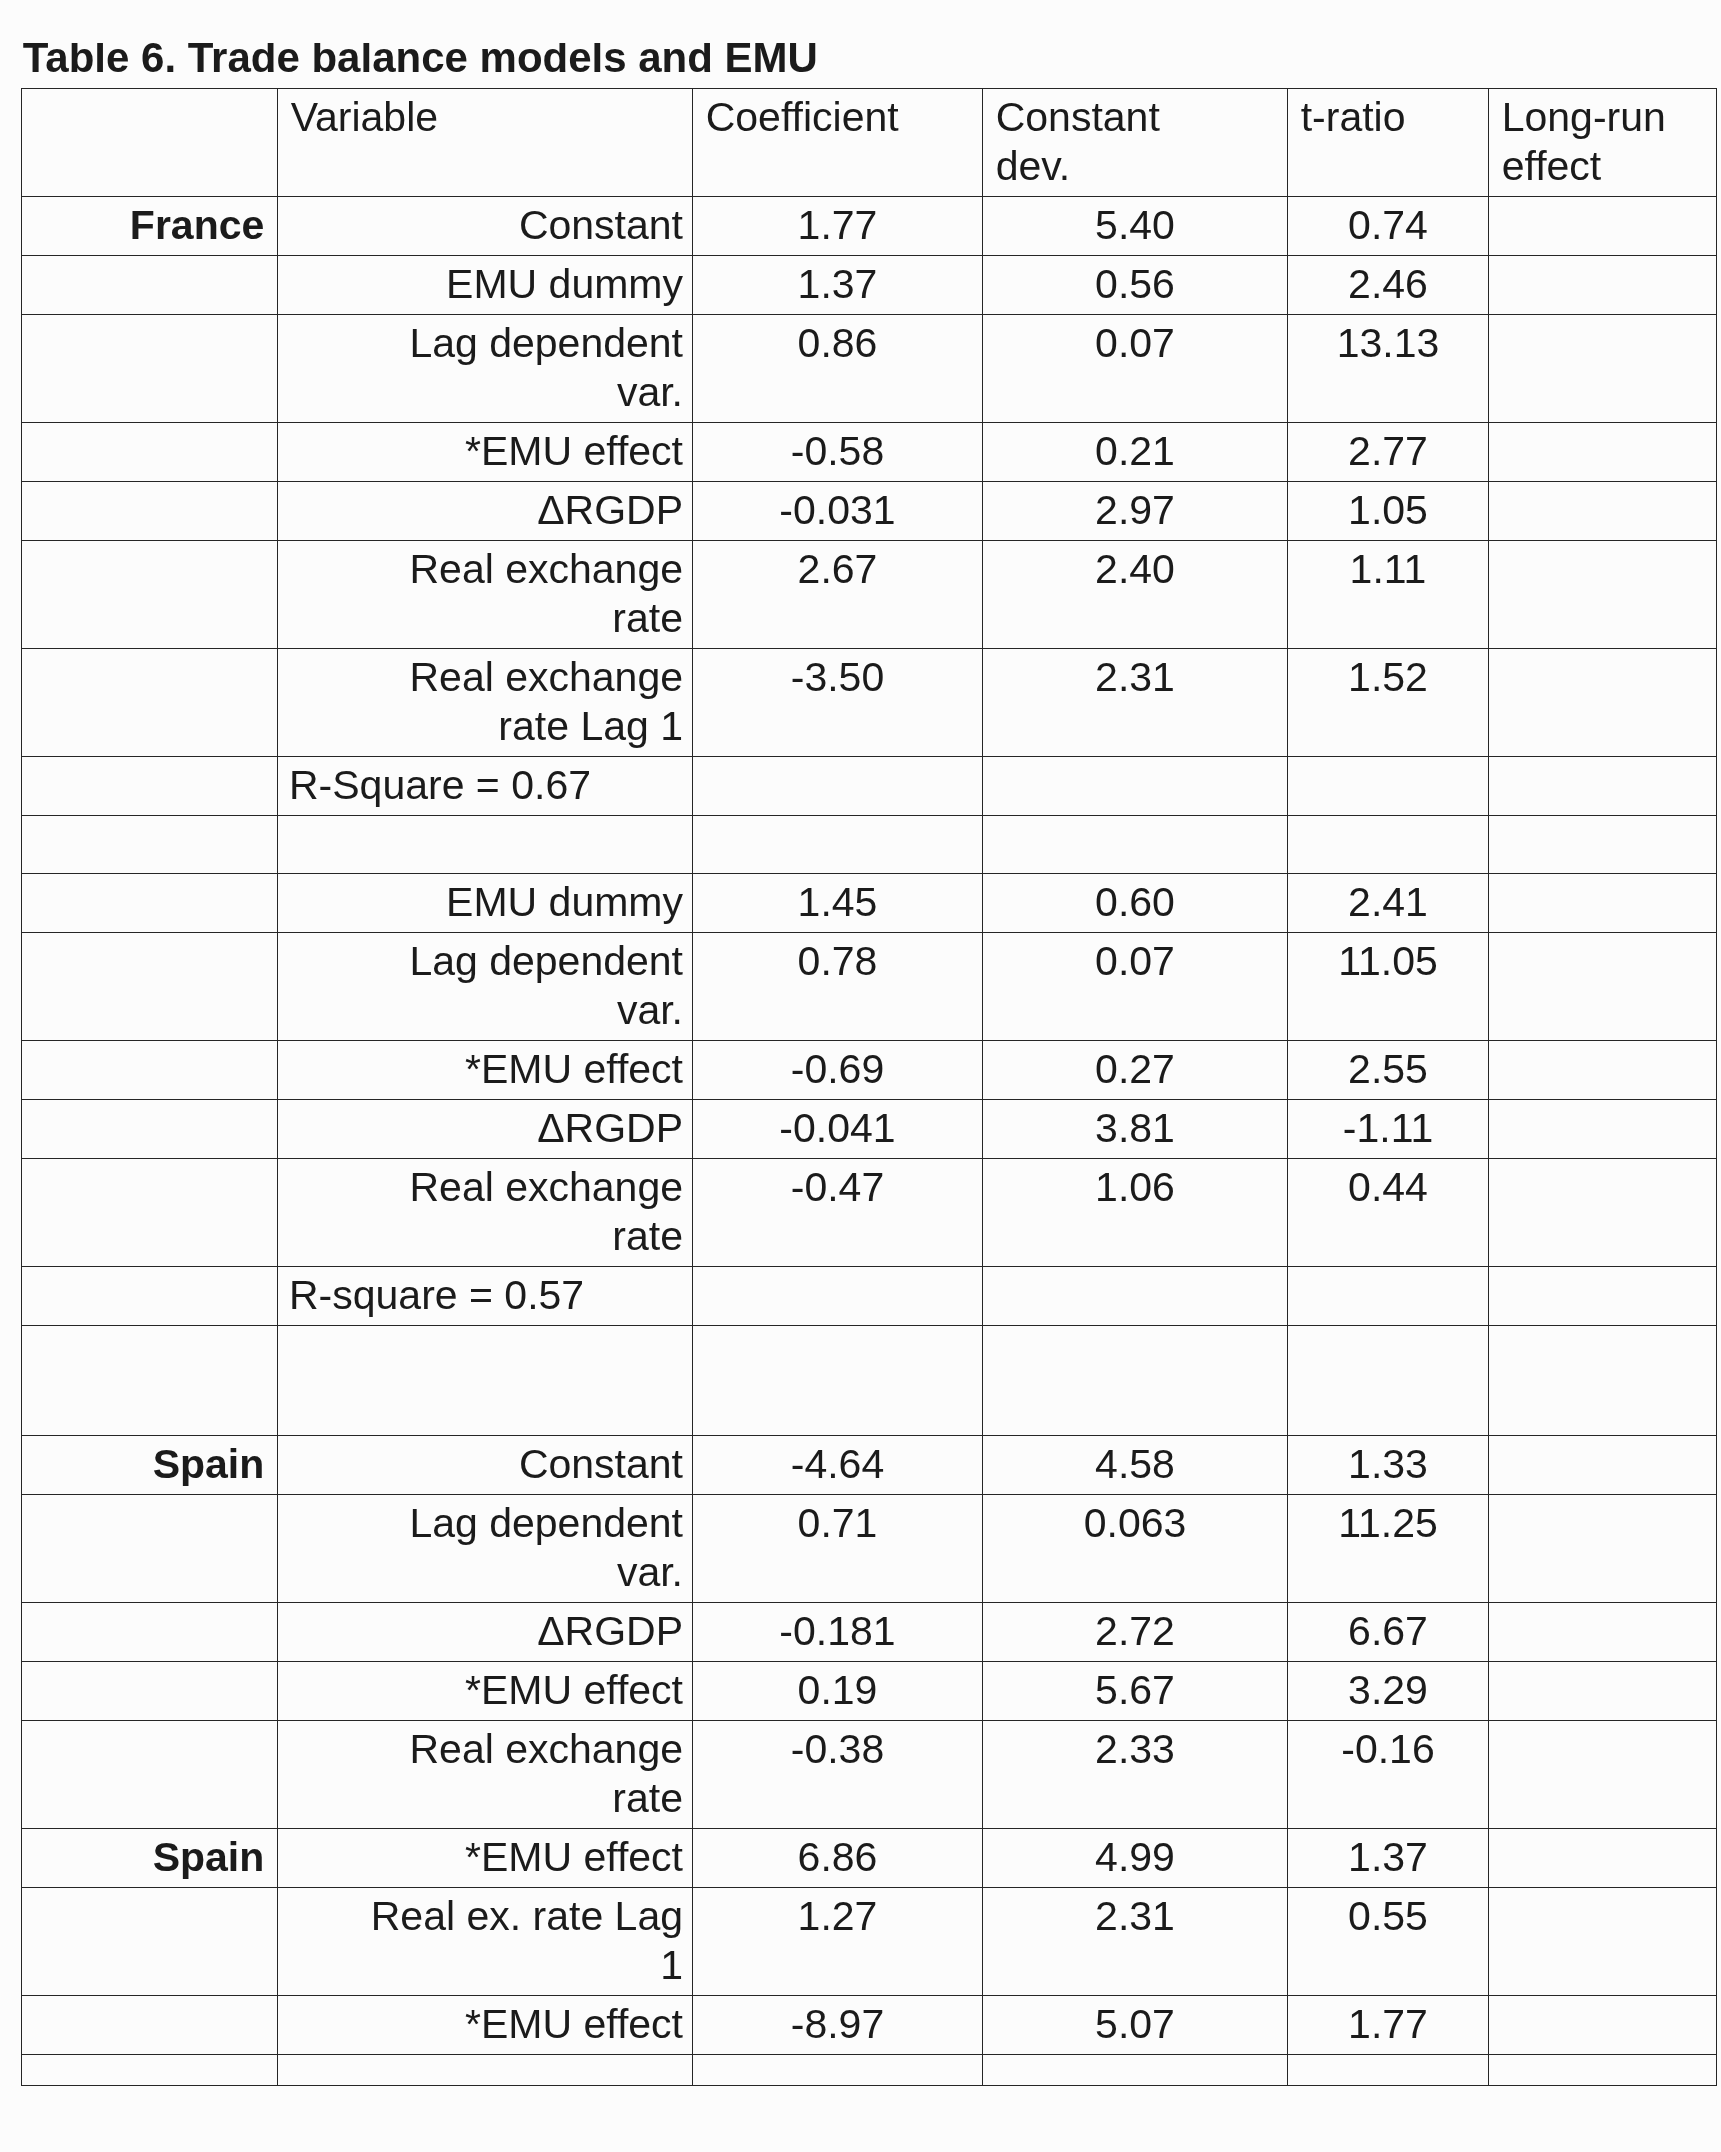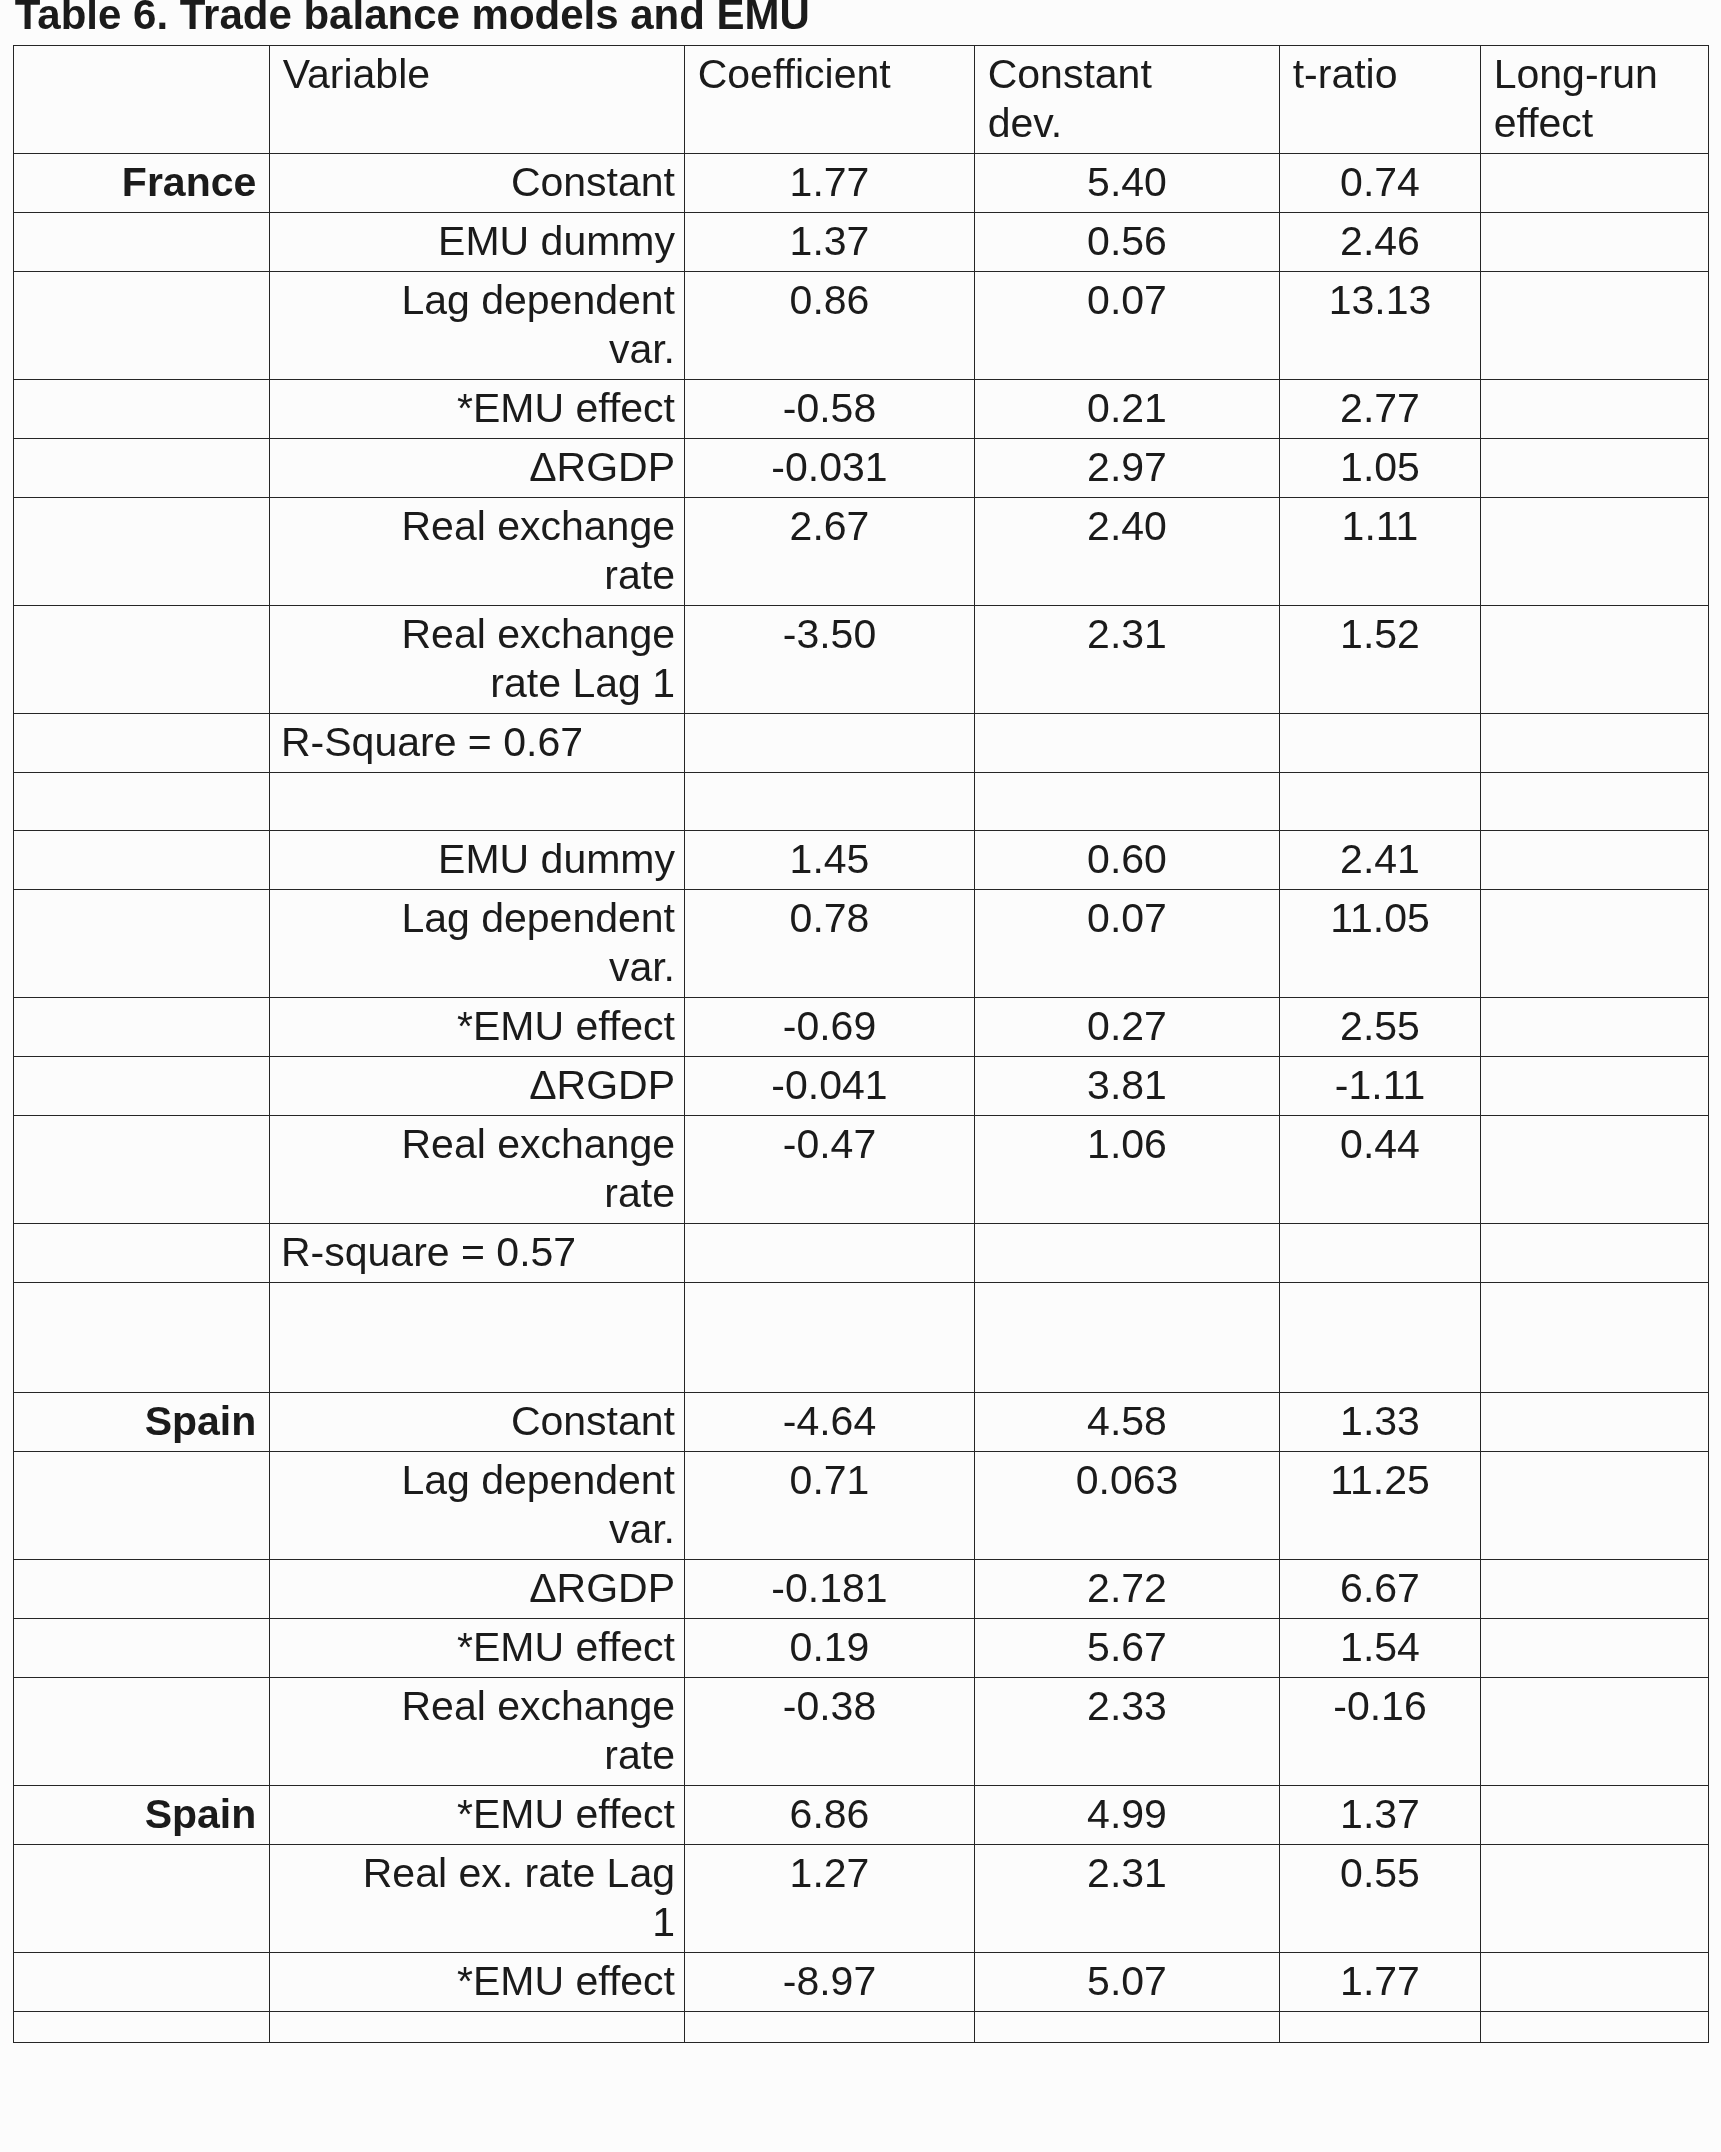--- a/index.html
+++ b/index.html
@@ -9,22 +9,23 @@
     width: 1721px;
     height: 2153px;
     overflow: hidden;
     background: #fcfcfc;
     color: #1b1b1b;
     font-family: "Liberation Sans", sans-serif;
   }
   .page {
     width: 1721px;
     height: 2084px;
-    padding-left: 13px;
+    padding-left: 21px;
     overflow: hidden;
+    margin-top: 43px;
   }
   .title {
     font-size: 42px;
     font-weight: bold;
     line-height: 1.0;
     margin: -6.3px 0 9px 1.8px;
     white-space: nowrap;
   }
   table.results {
     border-collapse: collapse;
@@ -244,21 +245,21 @@
           <td class="num">-0.181</td>
           <td class="num">2.72</td>
           <td class="num">6.67</td>
           <td class="num"></td>
         </tr>
         <tr>
           <td class="country"></td>
           <td class="variable">*EMU effect</td>
           <td class="num">0.19</td>
           <td class="num">5.67</td>
-          <td class="num">1.54</td>
+          <td class="num">3.29</td>
           <td class="num"></td>
         </tr>
         <tr>
           <td class="country"></td>
           <td class="variable">Real exchange
 rate</td>
           <td class="num">-0.38</td>
           <td class="num">2.33</td>
           <td class="num">-0.16</td>
           <td class="num"></td>

